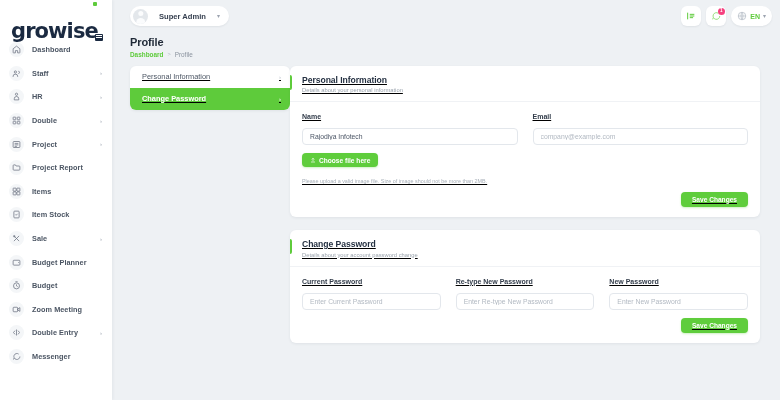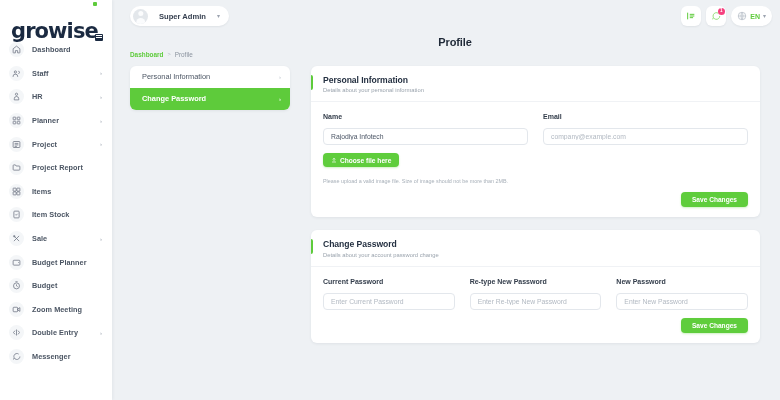--- a/index.html
+++ b/index.html
@@ -103,29 +103,29 @@
   }
   .lang-btn {
     height:20px; border-radius:10px; background:#fff; cursor:pointer;
     display:flex; align-items:center; gap:3px; padding:0 6px;
     box-shadow: 0 1px 2px rgba(25,40,60,.07);
   }
   .lang-btn svg { width:10px; height:10px; display:block; }
   .lang-txt { font-size:7px; color:#5ecb3b; font-weight:700; }
 
   
-  .page-head { padding: 4px 0 0 18px; text-align: center; }
+  .page-head { padding: 4px 0 0 18px; }
   .page-title { font-size:11px; font-weight:700; color:#1f2937; letter-spacing:-.1px;}
   .crumbs { margin-top:2.5px; display:flex; align-items:center; gap:4px; font-size:6.4px; }
   .crumb-link { color:#5ecb3b; font-weight:600; cursor:pointer; }
   .crumb-sep { color:#b6bec8; font-size:5.6px; }
   .crumb-cur { color:#8b949f; font-weight:500; }
 
   
-  .content { display:flex; padding: 8px 20px 0 18px; gap: 21px; align-items:flex-start; }
+  .content { display:flex; padding: 8px 20px 0 18px; align-items:flex-start;text-decoration:underline; }
 
   .tabs-card {
     width: 160px; flex:0 0 160px; background:#fff;
     border-radius: 6px; overflow:hidden;
     box-shadow: 0 1px 3px rgba(25,40,60,.07);
   }
   .tab {
     display:flex; align-items:center; height: 22px;
     padding: 0 9px 0 12px; cursor:pointer;
     font-size:7.4px; color:#4b5563; font-weight:500;
@@ -228,21 +228,21 @@
 
       <div class="nav-item">
         <span class="nav-ico">
             <svg viewBox="0 0 24 24" fill="none" stroke="currentColor" stroke-width="2">
               <rect x="3" y="3" width="7" height="7" rx="1"></rect>
               <rect x="14" y="3" width="7" height="7" rx="1"></rect>
               <rect x="3" y="14" width="7" height="7" rx="1"></rect>
               <rect x="14" y="14" width="7" height="7" rx="1"></rect>
             </svg>
           </span>
-        <span class="nav-label">Planner</span>
+        <span class="nav-label">Double</span>
         <span class="nav-caret">›</span>
       </div>
 
       <div class="nav-item">
         <span class="nav-ico">
             <svg viewBox="0 0 24 24" fill="none" stroke="currentColor" stroke-width="2">
               <rect x="3" y="4" width="18" height="16" rx="2"></rect>
               <path d="M7 9h10M7 13h10M7 17h6"></path>
             </svg>
           </span>

